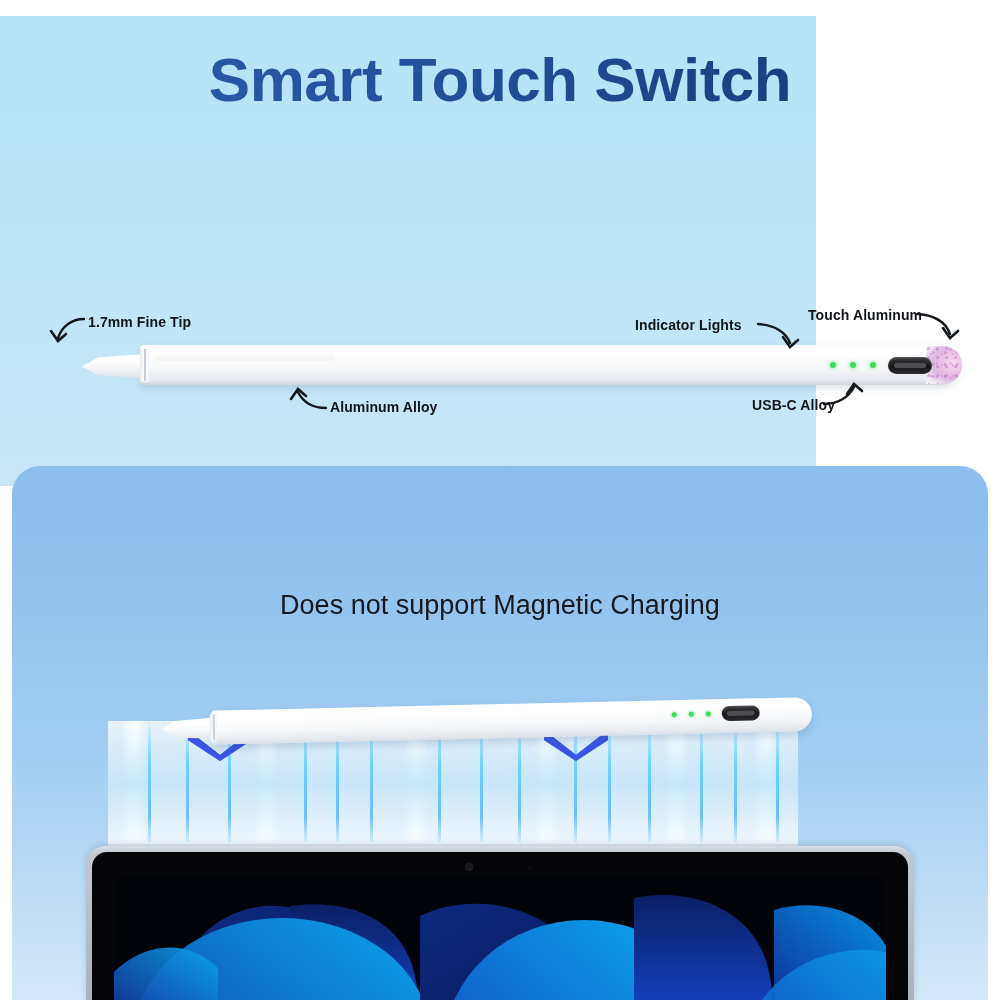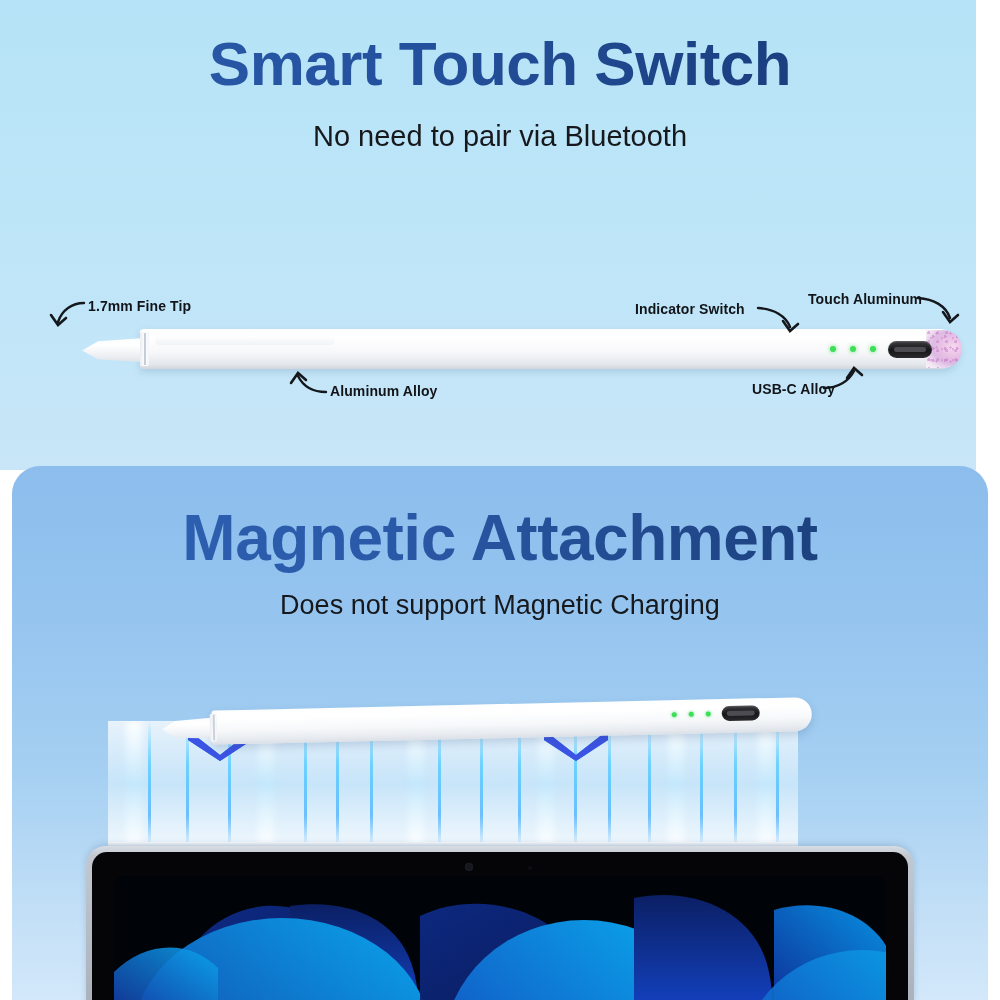--- a/index.html
+++ b/index.html
@@ -5,21 +5,21 @@
   html,body{margin:0;padding:0;}
   body{
     width:1000px;height:1000px;overflow:hidden;
     font-family:"Liberation Sans","DejaVu Sans",sans-serif;
     background:#ffffff;
   }
   .page{position:relative;width:1000px;height:1000px;overflow:hidden;}
 
   
   .top-section{
-    position:absolute;left:0;top:0;width:976px;height:470px;
+    position:absolute;left:0;top:16px;width:816px;height:470px;
     background:linear-gradient(180deg,#b6e3f7 0%,#bde5f8 45%,#c8e6f8 100%);
   }
   .headline{
     position:absolute;left:0;top:28px;width:1000px;text-align:center;
     font-size:62px;font-weight:bold;letter-spacing:-0.5px;
     color:#1f4f9c;
     background:linear-gradient(90deg,#2a5dad 0%,#24519e 40%,#16356f 100%);
     -webkit-background-clip:text;background-clip:text;color:transparent;
     text-shadow:none;
   }
@@ -222,21 +222,20 @@
   }
 </style>
 </head>
 <body>
 
 <div class="page">
 
   <div class="top-section">
 
     <div class="headline">Smart Touch Switch</div>
-    <div class="sub1">No need to pair via Bluetooth</div>
 
     <div class="pen1-wrap">
       <div class="pen1"></div>
       <div class="pen1-sheen"></div>
       <div class="pen1-flat"></div>
       <div class="pen1-cone"></div>
       <div class="pen1-neck"></div>
       <div class="pen1-seam"></div>
       <div class="pen1-tail">
         <div class="pen1-tail-dots"></div>
@@ -265,28 +264,27 @@
         <path d="M824,388 C838,388 849,381 854,371"></path>
         <path d="M847,378 L854,368 L862,375" stroke-width="2.6"></path>
 
         <path d="M918,298 C934,299 946,306 950,318"></path>
         <path d="M943,312 L950,322 L958,315" stroke-width="2.6"></path>
       </g>
     </svg>
 
     <div class="callout c-finetip">1.7mm Fine Tip</div>
     <div class="callout c-alum">Aluminum Alloy</div>
-    <div class="callout c-ind">Indicator Switch</div>
+    <div class="callout c-ind">Indicator Lights</div>
     <div class="callout c-usb">USB-C Alloy</div>
     <div class="callout c-touch">Touch Aluminum</div>
   </div>
 
   <div class="bottom-panel">
 
-    <div class="headline2">Magnetic Attachment</div>
     <div class="sub3">Does not support Magnetic Charging</div>
 
     <div class="field">
       <div class="streaks">
         <u style="left:18px"></u>
           <u style="left:150px"></u>
           <u style="left:300px"></u>
         <u style="left:430px"></u>
           <u style="left:560px"></u>
           <u style="left:650px"></u>

